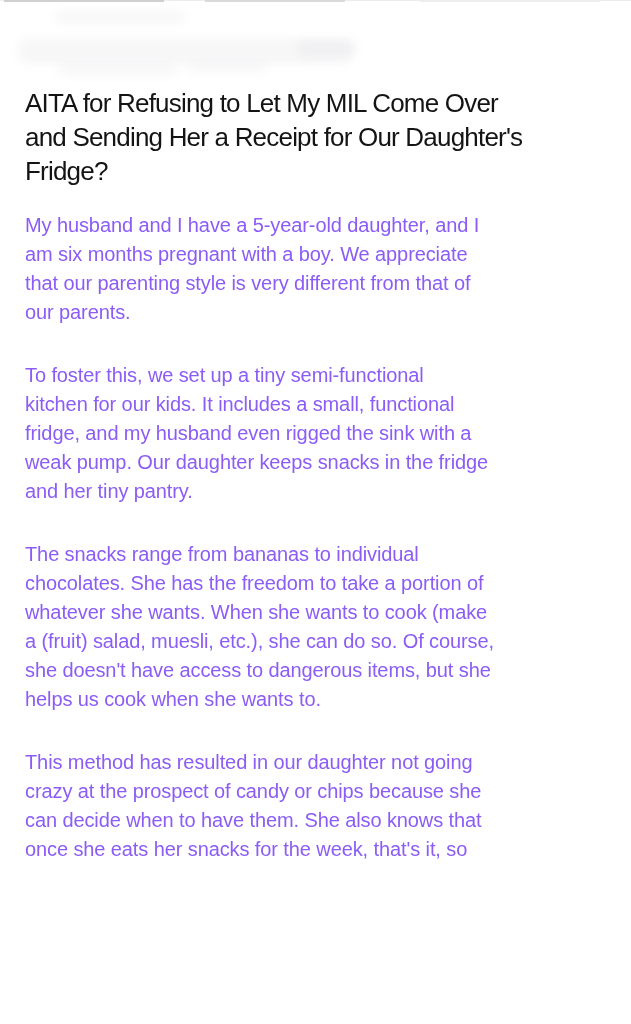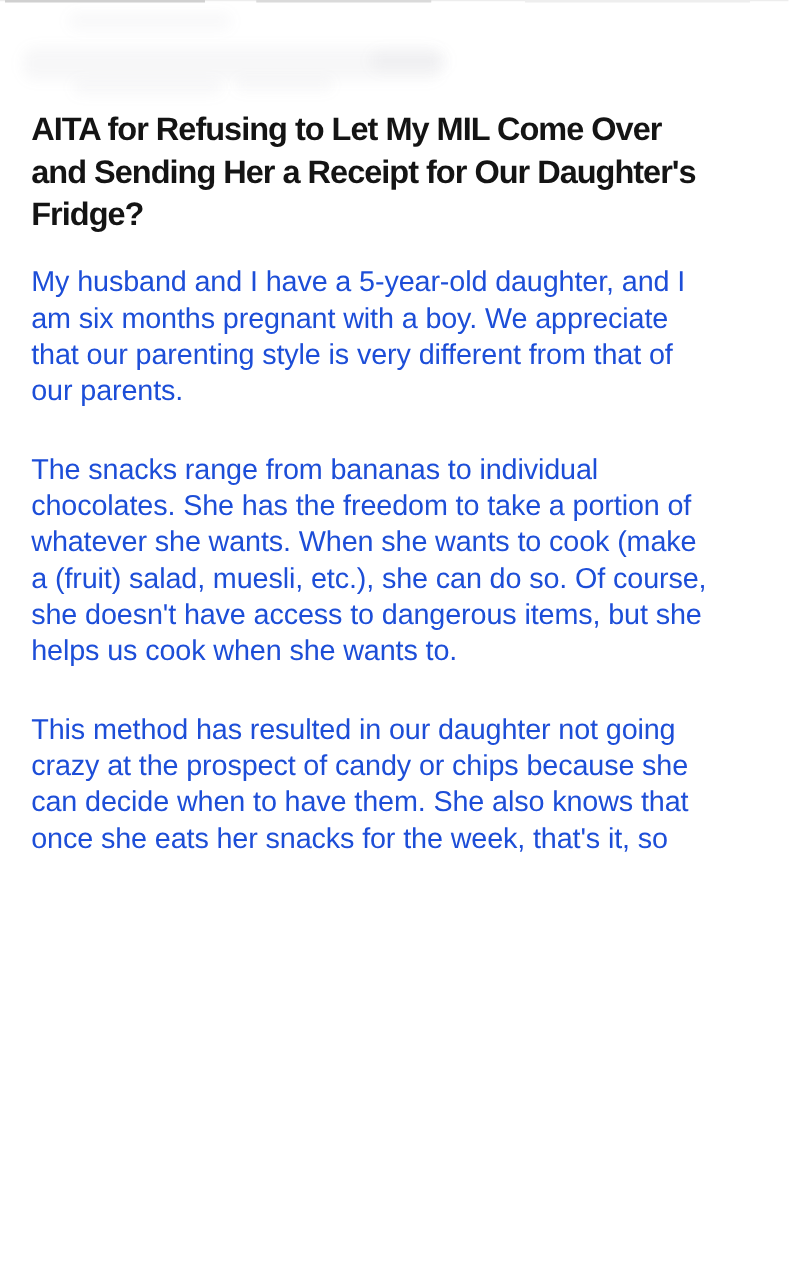--- a/index.html
+++ b/index.html
@@ -42,31 +42,31 @@
 
   .content {
     position: absolute;
     top: 0; left: 0; right: 0;
     padding: 0 26px 0 25px;
   }
   .title {
     margin-top: 86px;
     font-size: 26px;
     line-height: 34px;
-    font-weight: 700;
+    font-weight: 400;
     letter-spacing: -0.8px;
     color: #141414;
     white-space: pre-line;
   }
   .para {
     margin-top: 34px;
-    font-size: 23px;
+    font-size: 20px;
     line-height: 29px;
     letter-spacing: -0.1px;
-    color: #1d4ed8;
+    color: #8b5cf6;
     white-space: pre-line;
   }
   .para.first { margin-top: 23px; }
 </style>
 </head>
 <body>
 
 <div class="page">
 
   <div class="censored-header">
@@ -85,20 +85,25 @@
     <h1 class="title">AITA for Refusing to Let My MIL Come Over
 and Sending Her a Receipt for Our Daughter's
 Fridge?</h1>
 
     <p class="para first">My husband and I have a 5-year-old daughter, and I
 am six months pregnant with a boy. We appreciate
 that our parenting style is very different from that of
 our parents.</p>
 
 
+    <p class="para">To foster this, we set up a tiny semi-functional
+kitchen for our kids. It includes a small, functional
+fridge, and my husband even rigged the sink with a
+weak pump. Our daughter keeps snacks in the fridge
+and her tiny pantry.</p>
 
     <p class="para">The snacks range from bananas to individual
 chocolates. She has the freedom to take a portion of
 whatever she wants. When she wants to cook (make
 a (fruit) salad, muesli, etc.), she can do so. Of course,
 she doesn't have access to dangerous items, but she
 helps us cook when she wants to.</p>
 
     <p class="para">This method has resulted in our daughter not going
 crazy at the prospect of candy or chips because she

